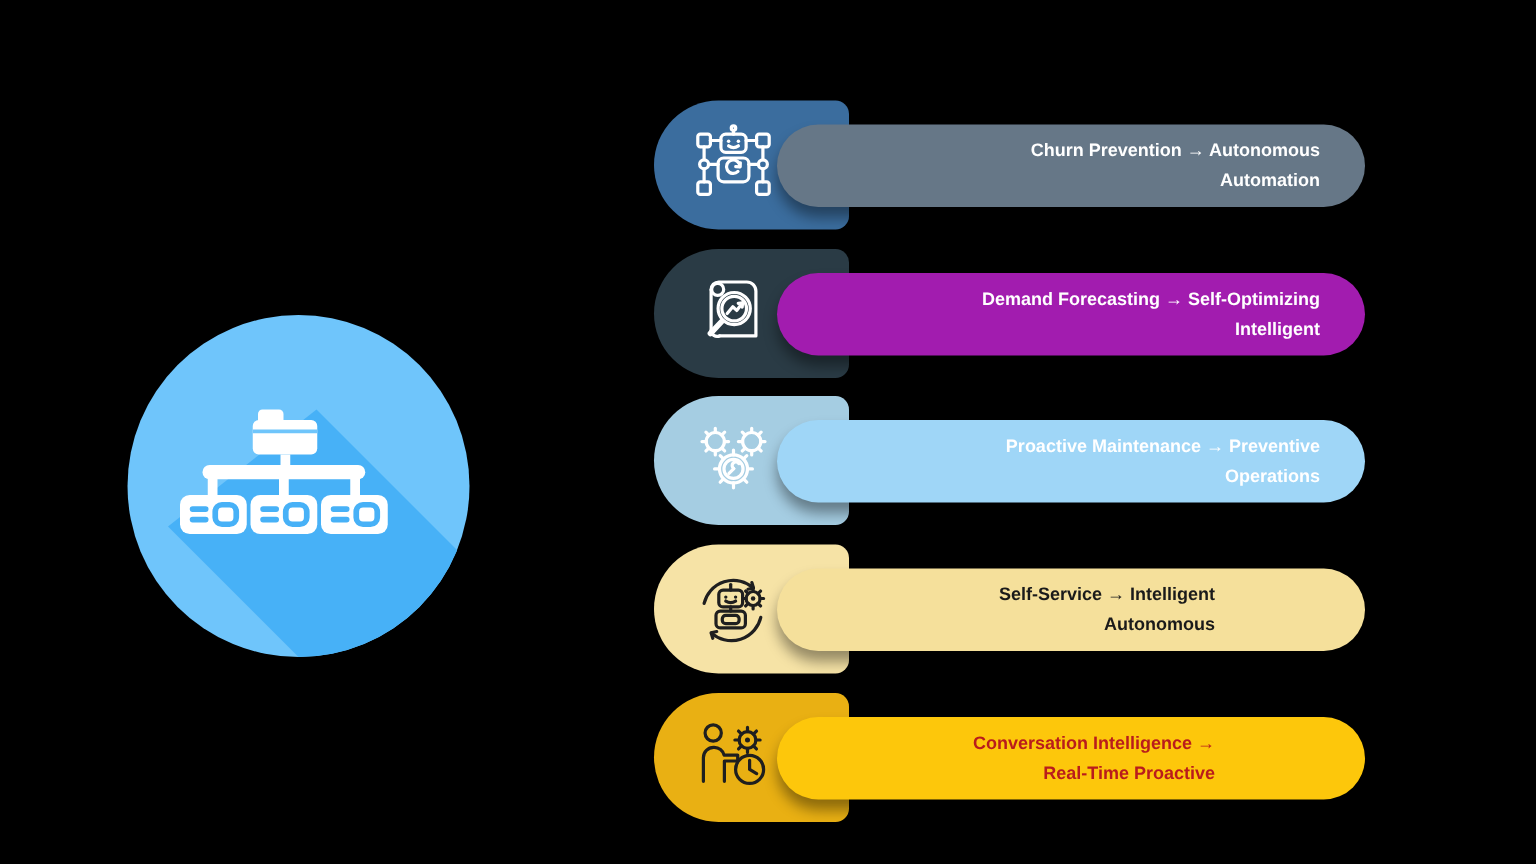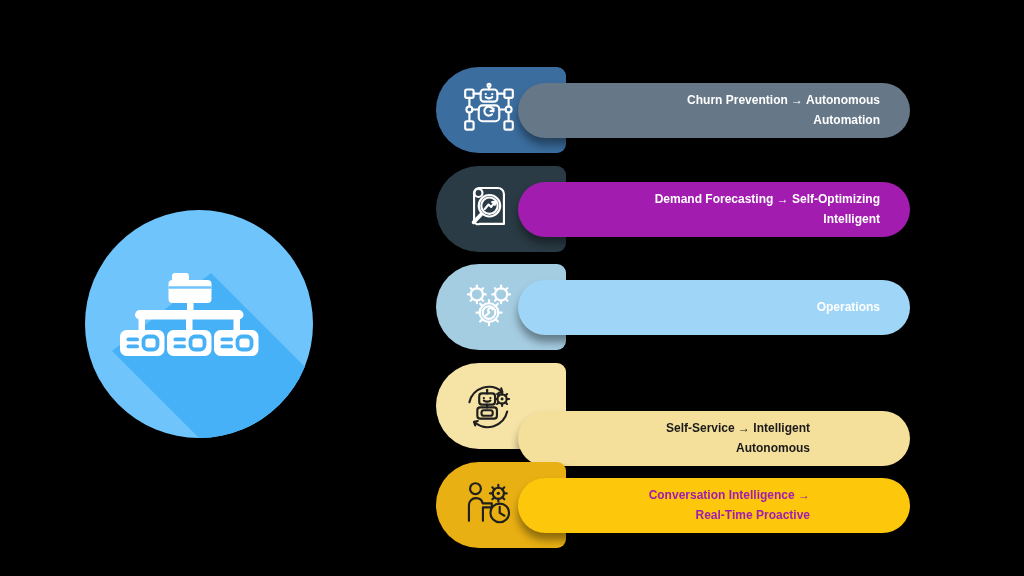--- a/index.html
+++ b/index.html
@@ -153,20 +153,21 @@
         <path d="M49.5 16.5 h3 M47.6 21.1 l2.1 2.1 M43 23 v3 M38.4 21.1 l-2.1 2.1 M36.5 16.5 h-3 M38.4 11.9 l-2.1 -2.1 M43 10 v-3 M47.6 11.9 l2.1 -2.1"></path>
         <circle cx="30" cy="36" r="10"></circle>
         <path d="M40 36 h3.5 M37.1 43.1 l2.4 2.4 M30 46 v3.5 M22.9 43.1 l-2.4 2.4 M20 36 h-3.5 M22.9 28.9 l-2.4 -2.4 M30 26 v-3.5 M37.1 28.9 l2.4 -2.4"></path>
         <circle cx="30" cy="36" r="6.8"></circle>
         <path d="M30.2 35.8 A2.6 2.6 0 1 1 33.8 32.2"></path>
         <path d="M30.2 35.8 L26.8 39.2"></path>
       </svg>
     </div>
     <div class="pill" style="background: rgb(159, 214, 247);">
       <div class="label" style="color: rgb(255, 255, 255);">
+        <span>Proactive Maintenance → Preventive</span>
         <span>Operations</span>
       </div>
     </div>
   </div>
 
   <div class="row shift" style="top:363px">
     <div class="badge" style="background: rgb(246, 227, 166);">
       <svg class="icon" viewBox="0 0 60 60" style="color: rgb(31, 31, 31);">
         <path d="M9 26 A21.5 21.5 0 0 1 44 14.8"></path>
         <path d="M44.3 15 l-4 0.9 M44.3 15 l-1.2 -3.9"></path>
@@ -179,41 +180,41 @@
           <circle class="fill" cx="28" cy="12.8" r="1.3"></circle>
         <rect x="19.5" y="16.5" width="17" height="12" rx="3"></rect>
         <circle class="fill" cx="24.5" cy="21.5" r="1.2"></circle>
           <circle class="fill" cx="31.5" cy="21.5" r="1.2"></circle>
         <path d="M24.5 24.3 Q28 26.5 31.5 24.3"></path>
         <path d="M28 28.5 V31.5"></path>
         <rect x="17.5" y="31.5" width="21" height="12" rx="3"></rect>
         <rect x="22" y="34.5" width="12" height="6" rx="2.5"></rect>
       </svg>
     </div>
-    <div class="pill" style="background: rgb(245, 224, 155); margin-top: 32px;">
+    <div class="pill" style="background: rgb(245, 224, 155);">
       <div class="label" style="color: rgb(26, 26, 26);">
         <span>Self-Service → Intelligent</span>
         <span>Autonomous</span>
       </div>
     </div>
   </div>
 
   <div class="row shift" style="top:462px">
     <div class="badge" style="background: rgb(233, 176, 19);">
       <svg class="icon" viewBox="0 0 60 60" style="color: rgb(31, 31, 31);">
         <circle cx="15.5" cy="12.5" r="5.8"></circle>
         <path d="M8.5 47 V30 a7.3 7.3 0 0 1 7.3 -7.3 h0.4 a7.3 7.3 0 0 1 7.1 5.6 H33 v4.2 H23.5 V47"></path>
         <circle cx="40" cy="17.5" r="6"></circle>
         <path d="M46 17.5 h3 M44.2 21.7 l2.2 2.2 M40 23.5 v3 M35.8 21.7 l-2.2 2.2 M34 17.5 h-3 M35.8 13.3 l-2.2 -2.2 M40 11.5 v-3 M44.2 13.3 l2.2 -2.2"></path>
         <circle class="fill" cx="40" cy="17.5" r="1.8"></circle>
         <circle cx="41.5" cy="38.5" r="10"></circle>
         <path d="M41.5 32 V38.5 L46.5 41.5"></path>
       </svg>
     </div>
     <div class="pill" style="background: rgb(253, 199, 11);">
-      <div class="label" style="color: #a21caf;">
+      <div class="label" style="color: #b91c1c;">
         <span>Conversation Intelligence →</span>
         <span>Real-Time Proactive</span>
       </div>
     </div>
   </div>
 
 </div>
 
 </body></html>

